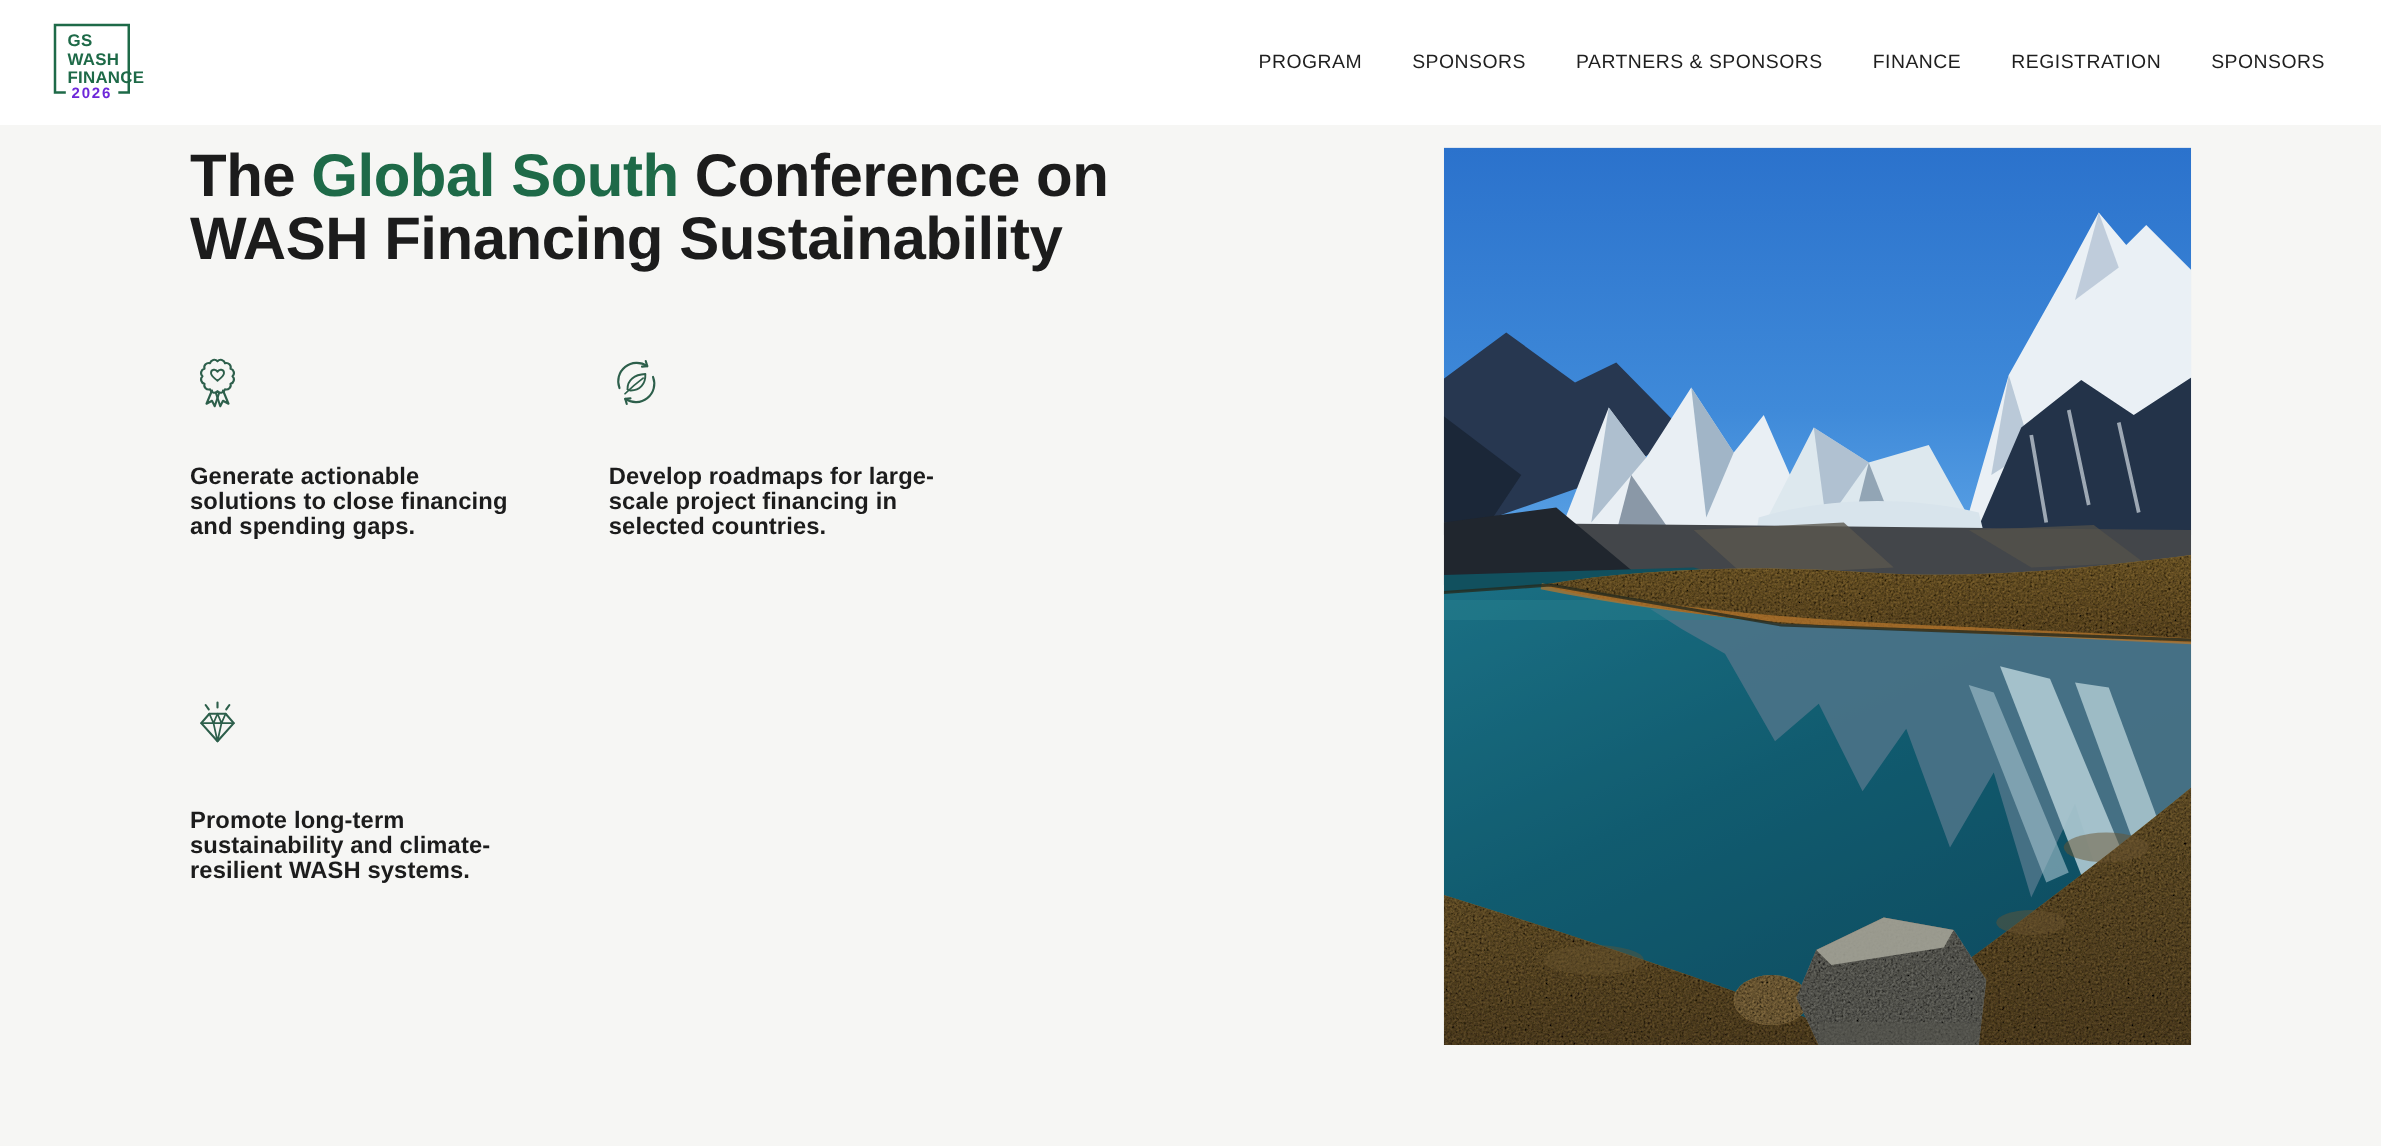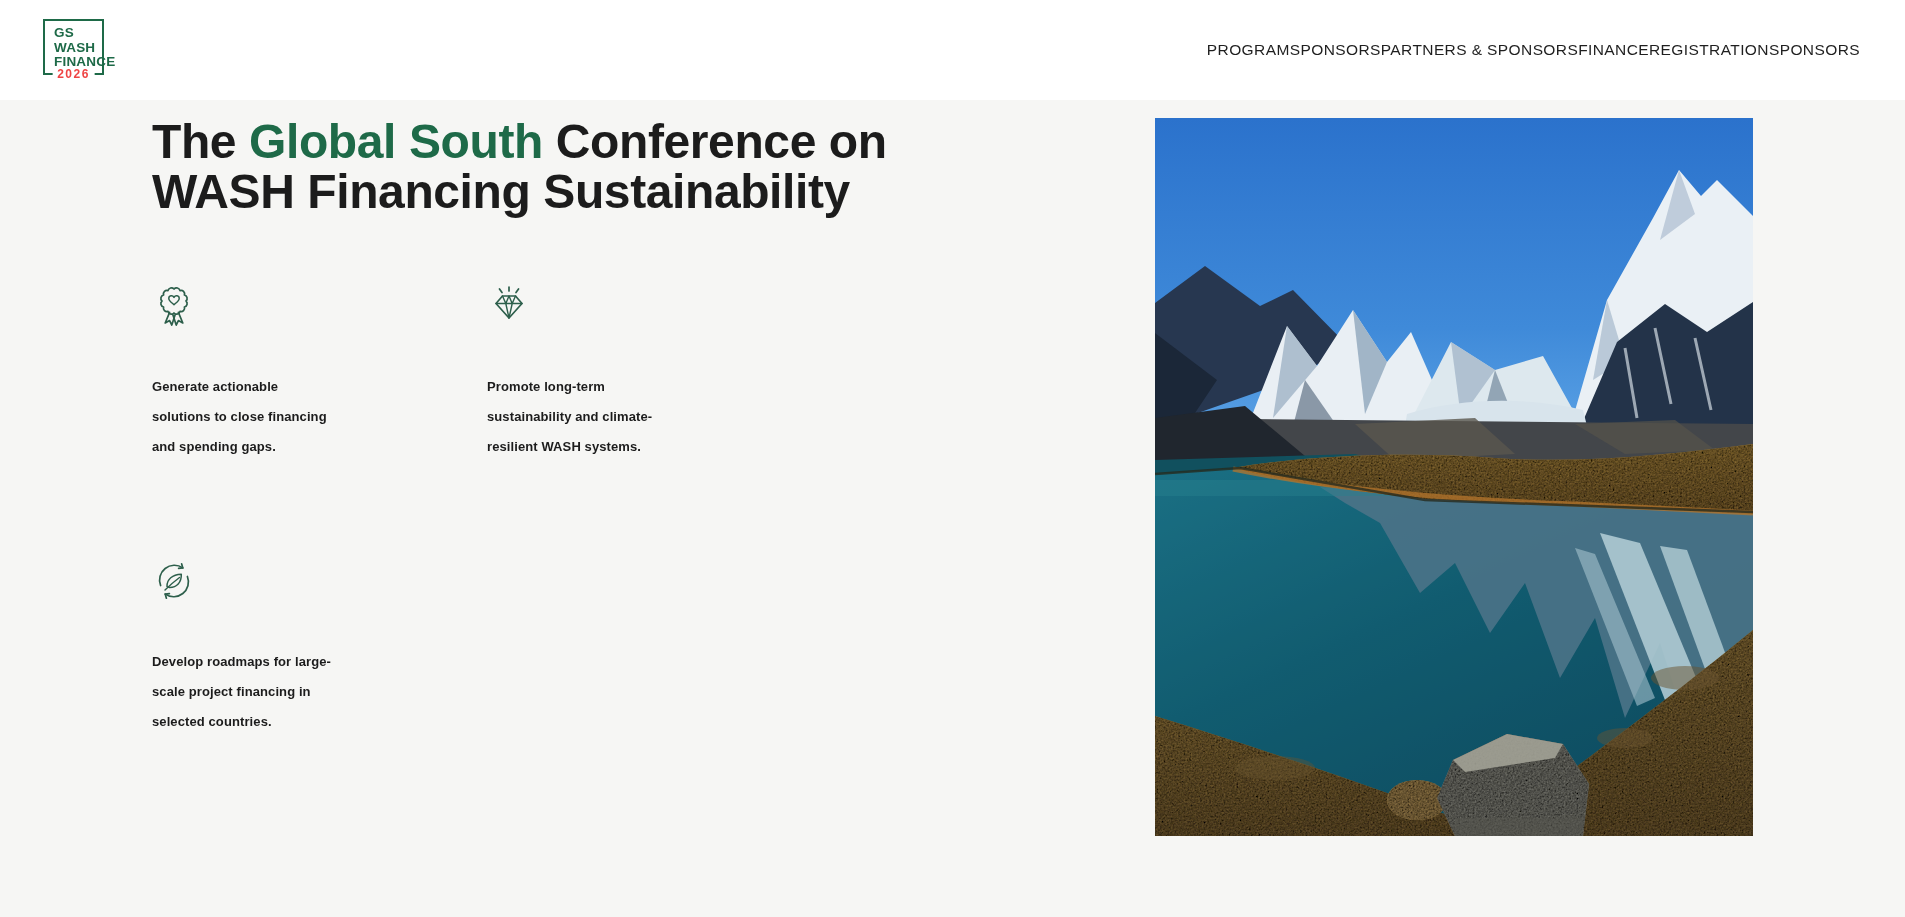--- a/index.html
+++ b/index.html
@@ -30,25 +30,25 @@
     border:2px solid var(--brand_green);
     padding:5px 0 0 9px;cursor:pointer;
   }
   .logo-line{
     display:block;color:var(--brand_green);
     font-size:13.5px;font-weight:700;line-height:14.5px;letter-spacing:.2px;
   }
   .logo-year{
     position:absolute;bottom:-8px;left:50%;transform:translateX(-50%);
     background:var(--header_bg,#fff);padding:0 5px;
-    color:#ef4444;font-size:12px;font-weight:700;letter-spacing:1.5px;
+    color:#6d28d9;font-size:12px;font-weight:700;letter-spacing:1.5px;
     white-space:nowrap;
   }
   .main-nav{
-    display:flex;align-items:center;margin-right:45px;
+    display:flex;align-items:center;gap:40px;margin-right:45px;
   }
   .nav-item{
     color:var(--nav_text,#1f1f1f);text-decoration:none;
     font-size:15.5px;font-weight:500;letter-spacing:.4px;white-space:nowrap;
     cursor:pointer;
   }
 
   
   .hero{
     position:relative;width:1905px;height:817px;background:var(--page_bg,#f6f6f4);
@@ -62,21 +62,21 @@
 
   .features{
     position:absolute;left:152px;top:184px;
     display:grid;grid-template-columns:335px 335px;grid-template-rows:275px auto;
   }
   .feature{position:relative;}
   .feature-icon{display:block;width:44px;height:44px;color:var(--icon_green);}
   .feature-icon svg{display:block;}
   .feature-text{
     margin:44px 0 0 0;
-    font-size:13px;line-height:30px;font-weight:700;letter-spacing:.1px;
+    font-size:19px;line-height:20px;font-weight:700;letter-spacing:.1px;
     color:var(--text_dark,#1c1c1c);white-space:pre-line;max-width:300px;
   }
 
   .hero-photo{
     position:absolute;left:1155px;top:18px;width:598px;height:718px;overflow:hidden;
   }
   .hero-photo svg{display:block;width:598px;height:718px;}
 </style>
 </head>
 <body>
@@ -116,46 +116,46 @@
       </span>
       <p class="feature-text">Generate actionable
 solutions to close financing
 and spending gaps.</p>
     </div>
 
 
     <div class="feature">
       <span class="feature-icon">
         <svg viewBox="0 0 44 44" width="44" height="44" fill="none" stroke="currentColor" stroke-width="1.7" stroke-linecap="round" stroke-linejoin="round">
-          <path d="M9 19.5 L15.5 12 L28.5 12 L35 19.5 L22 34 Z"></path>
-          <path stroke-width="1.4" d="M9 19.5 H35 M15.5 12 L18.8 19.5 L22 34 L25.2 19.5 L28.5 12 M18.8 19.5 L22 12 L25.2 19.5"></path>
-          <path d="M22 3 V7 M12.5 5 L15 8.5 M31.5 5 L29 8.5"></path>
-        </svg>
-      </span>
-      <p class="feature-text">Promote long-term
-sustainability and climate-
-resilient WASH systems.</p>
-    </div>
-
-    <div class="feature">
-      <span class="feature-icon">
-        <svg viewBox="0 0 44 44" width="44" height="44" fill="none" stroke="currentColor" stroke-width="1.7" stroke-linecap="round" stroke-linejoin="round">
           <path d="M8.6 26.5 A14.8 14.8 0 0 1 30.8 8.9"></path>
           <path d="M30.8 8.9 L26.6 9.3 M30.8 8.9 L29.6 4.8"></path>
           <path d="M35.4 17.5 A14.8 14.8 0 0 1 13.2 35.1"></path>
           <path d="M13.2 35.1 L17.4 34.7 M13.2 35.1 L14.4 39.2"></path>
           <path stroke-width="1.5" d="M15 27.5 C14.8 20.2 20.4 15.6 29.3 15.2 C29.6 23.4 24.7 28.6 17.3 28.4 C16.5 28.4 15.7 28.1 15 27.5 Z"></path>
           <path stroke-width="1.4" d="M13 31 C17 27 21.5 23 27.5 18.5"></path>
         </svg>
       </span>
       <p class="feature-text">Develop roadmaps for large-
 scale project financing in
 selected countries.</p>
     </div>
 
+    <div class="feature">
+      <span class="feature-icon">
+        <svg viewBox="0 0 44 44" width="44" height="44" fill="none" stroke="currentColor" stroke-width="1.7" stroke-linecap="round" stroke-linejoin="round">
+          <path d="M9 19.5 L15.5 12 L28.5 12 L35 19.5 L22 34 Z"></path>
+          <path stroke-width="1.4" d="M9 19.5 H35 M15.5 12 L18.8 19.5 L22 34 L25.2 19.5 L28.5 12 M18.8 19.5 L22 12 L25.2 19.5"></path>
+          <path d="M22 3 V7 M12.5 5 L15 8.5 M31.5 5 L29 8.5"></path>
+        </svg>
+      </span>
+      <p class="feature-text">Promote long-term
+sustainability and climate-
+resilient WASH systems.</p>
+    </div>
+
   </div>
 
   <div class="hero-photo">
     <svg viewBox="0 0 598 718" preserveAspectRatio="none">
       <defs>
         <linearGradient id="skyG" x1="0" y1="0" x2="0" y2="1">
           <stop offset="0" stop-color="#2b72cc"></stop>
           <stop offset="0.6" stop-color="#3f8ad9"></stop>
           <stop offset="1" stop-color="#62a8e8"></stop>
         </linearGradient>

